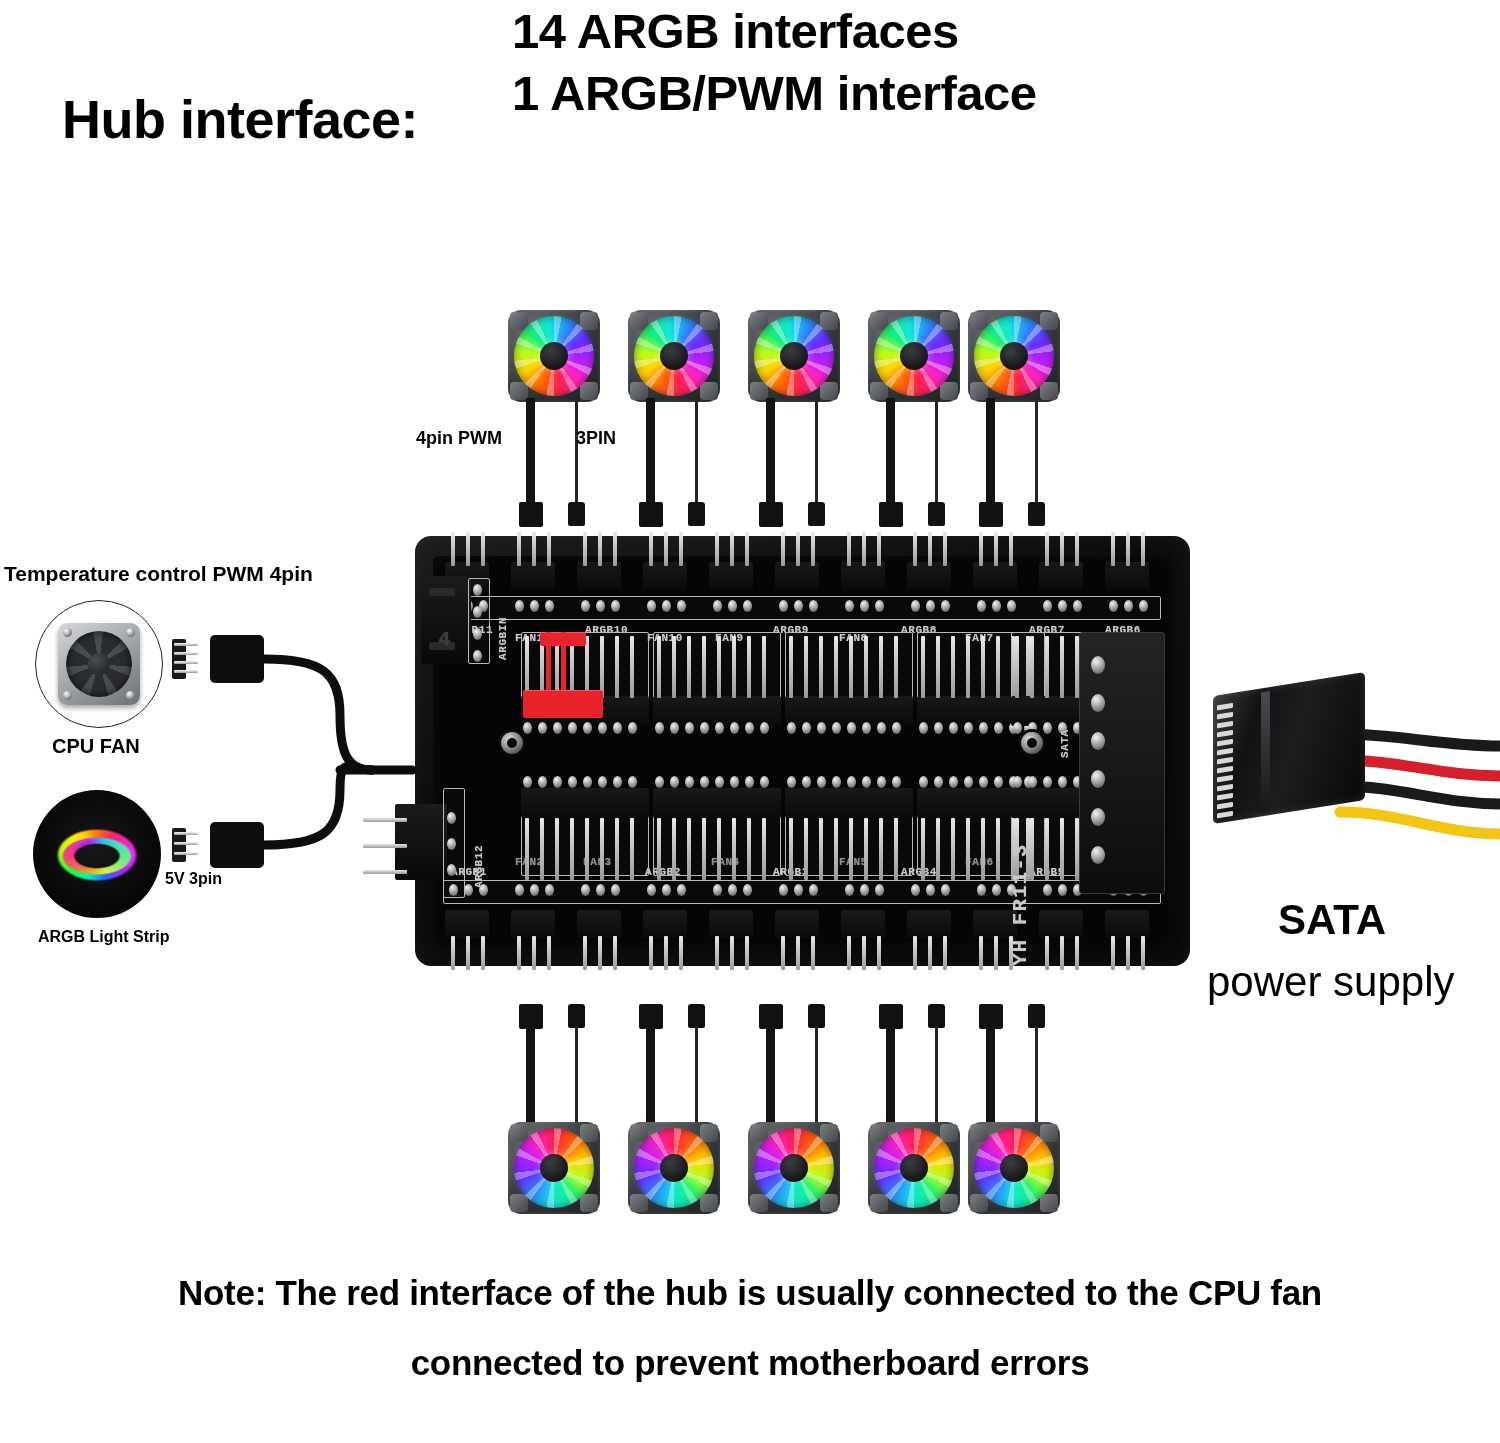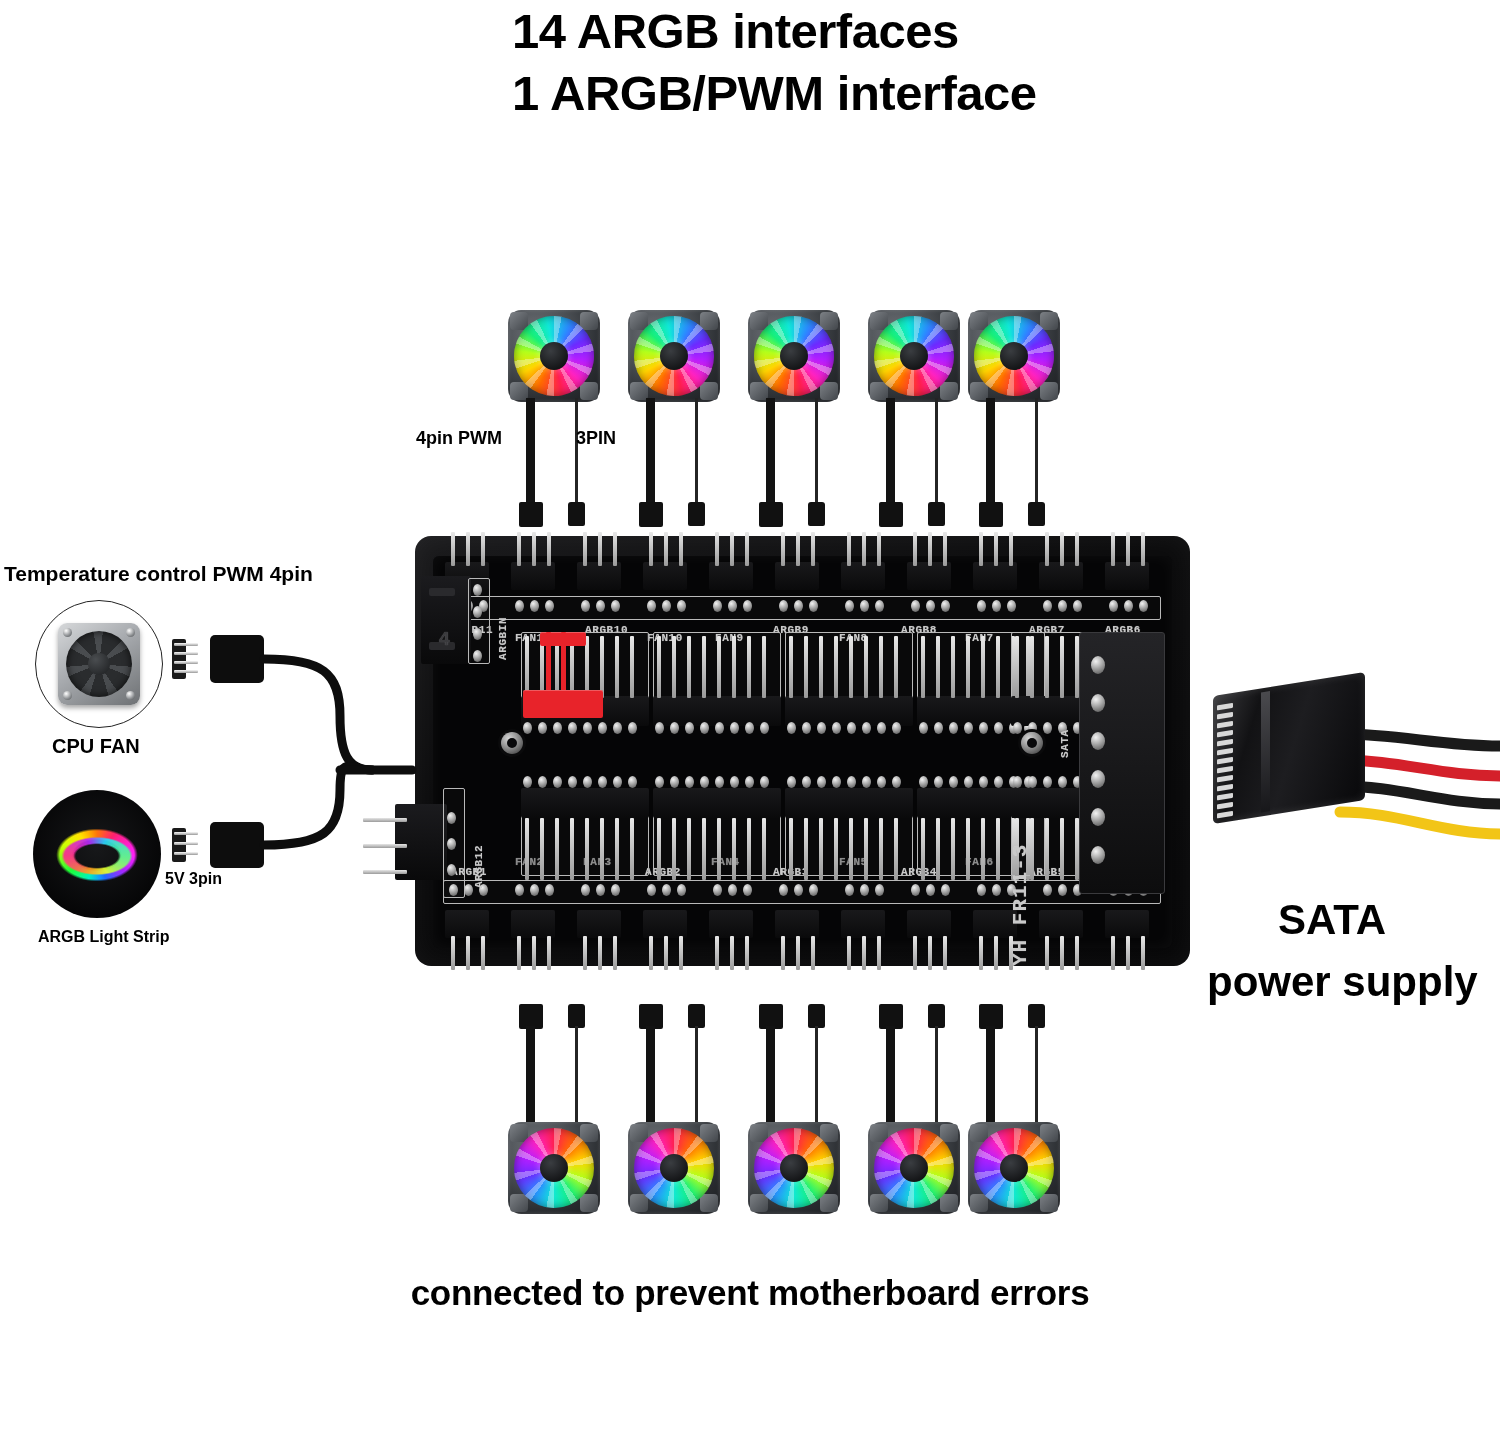--- a/index.html
+++ b/index.html
@@ -243,34 +243,35 @@
   .sata-plug .teeth i {
     display:block; height:5px; margin-bottom:4px; background:#d8d8d8;
     border-radius:1px;
   }
   .sata-lbl1 {
     position:absolute; left:1278px; top:896px;
     font-size:42px; font-weight:700;
   }
   .sata-lbl2 {
     position:absolute; left:1207px; top:958px;
-    font-size:42px; font-weight:700;
+    font-size:42px; font-weight:400;
   }
 
   
   .note { position:absolute; left:0; right:0; text-align:center; }
   .note p {
     font-size:35px; font-weight:700; line-height:70px; letter-spacing:-0.3px;
   }
 </style>
 </head>
 <body>
 
 <div class="stage">
 
+  <div class="hdr-left">Hub interface:</div>
   <ul class="hdr-list">
     <li>14 ARGB interfaces</li>
     <li>1 ARGB/PWM interface</li>
   </ul>
 
   <div class="fanrow" id="fans-top">
       <div class="fan-unit" style="left: 508px; top: 310px;">
         <div class="fan flip">
           <span class="corner tl"></span>
           <span class="corner tr"></span>
@@ -955,16 +956,17 @@
         <i></i>
         <i></i>
         <i></i>
         <i></i>
       </div>
   </div>
   <div class="sata-lbl1">SATA</div>
   <div class="sata-lbl2">power supply</div>
 
   <div class="note" style="top:1258px;">
+    <p>Note: The red interface of the hub is usually connected to the CPU fan</p>
     <p>connected to prevent motherboard errors</p>
   </div>
 
 </div>
 
 </body></html>

